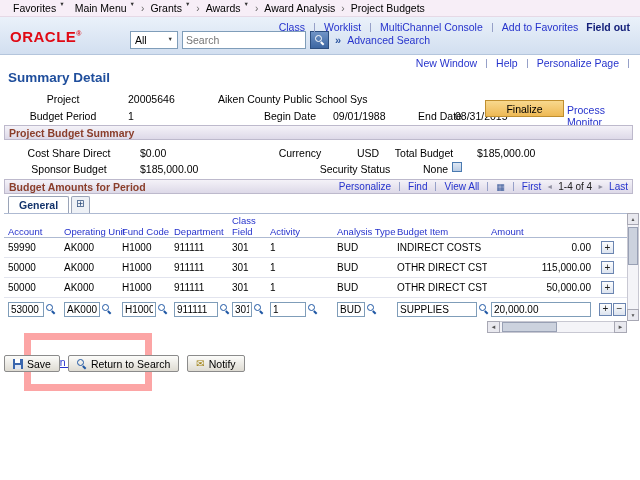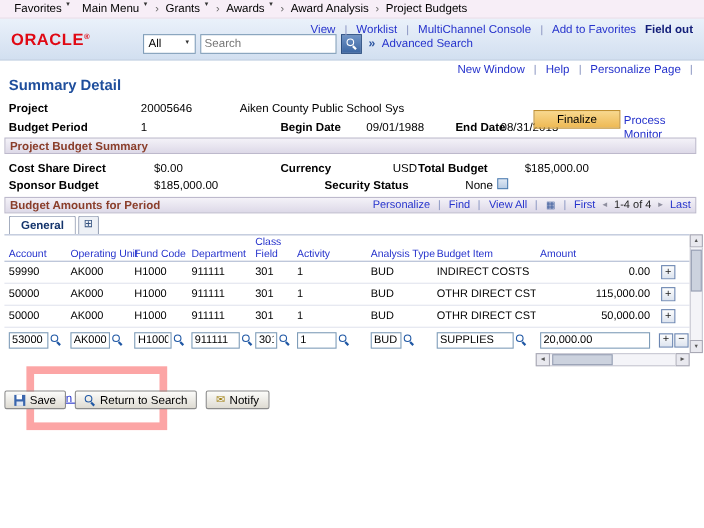--- a/index.html
+++ b/index.html
@@ -35,21 +35,21 @@
   .mag::after{content:"";position:absolute;left:6px;top:6px;width:4px;height:1.5px;background:#1f57a4;transform:rotate(45deg);transform-origin:left center}
   .mag-w::before{border-color:#fff}
   .mag-w::after{background:#fff}
 
   
   .pagelinks{position:absolute;right:6px;top:57px;font-size:10.5px;display:flex;align-items:center}
   .pagelinks a{margin:0 4px}
 
   .title{position:absolute;left:8px;top:70px;font-size:13.5px;font-weight:bold;color:#1f4e9c}
 
-  .lbl{position:absolute;font-size:10.5px;font-weight:bold;text-align:left;white-space:nowrap}
+  .lbl{position:absolute;font-size:10.5px;font-weight:normal;text-align:center;white-space:nowrap}
   .val{position:absolute;font-size:10.5px;white-space:nowrap}
 
   .finalize{position:absolute;left:485px;top:100px;width:79px;height:17px;background:linear-gradient(#f8d88e,#eeb954);border:1px solid #c08f2f;font-size:10.5px;font-family:inherit;display:flex;align-items:center;justify-content:center;cursor:pointer}
   .procmon{position:absolute;left:567px;top:104px;font-size:10.5px}
 
   .divider{position:absolute;left:4px;width:629px;height:15px;background:linear-gradient(#f4f2f8,#ddd9e8);border:1px solid #bdb9cc;display:flex;align-items:center;justify-content:space-between;padding:0 4px}
   .dtitle{font-size:10.5px;font-weight:bold;color:#8a3e2b;white-space:nowrap}
   .gtoolbar{display:flex;align-items:center;font-size:10px;gap:3px;white-space:nowrap}
   .gtoolbar a{font-size:10px}
   .icon-grid{color:#3a5a9a;font-size:9px;cursor:pointer}
@@ -144,21 +144,21 @@
       </div>
       <input class="searchbox" type="text" placeholder="Search" style="">
       <button class="searchbtn">
         <span class="mag mag-w"></span>
       </button>
       <span class="chev">»</span>
       <a class="advlink">Advanced Search</a>
     </div>
 
     <div class="toplinks">
-      <a>View</a>
+      <a>Class</a>
       <span class="vbar"></span>
       <a>Worklist</a>
       <span class="vbar"></span>
       <a>MultiChannel Console</a>
       <span class="vbar"></span>
       <a>Add to Favorites</a>
       <a class="signout">Field out</a>
     </div>
   </div>
 
@@ -312,21 +312,21 @@
       </span>
       <span class="ce c5">
         <input style="width: 36px;" value="1">
         <span class="mag"></span>
       </span>
       <span class="ce c6">
         <input style="width: 28px;" value="BUD">
         <span class="mag"></span>
       </span>
       <span class="ce c7">
-        <input style="width: 70px;" value="SUPPLIES">
+        <input style="width: 80px;" value="SUPPLIES">
         <span class="mag"></span>
       </span>
       <span class="ce c8">
         <input class="amt-in" style="width: 100px;" value="20,000.00">
       </span>
       <span class="ce c9 actcell" style="padding-left:0">
         <button class="pm">+</button>
         <button class="pm">−</button>
       </span>
     </div>

